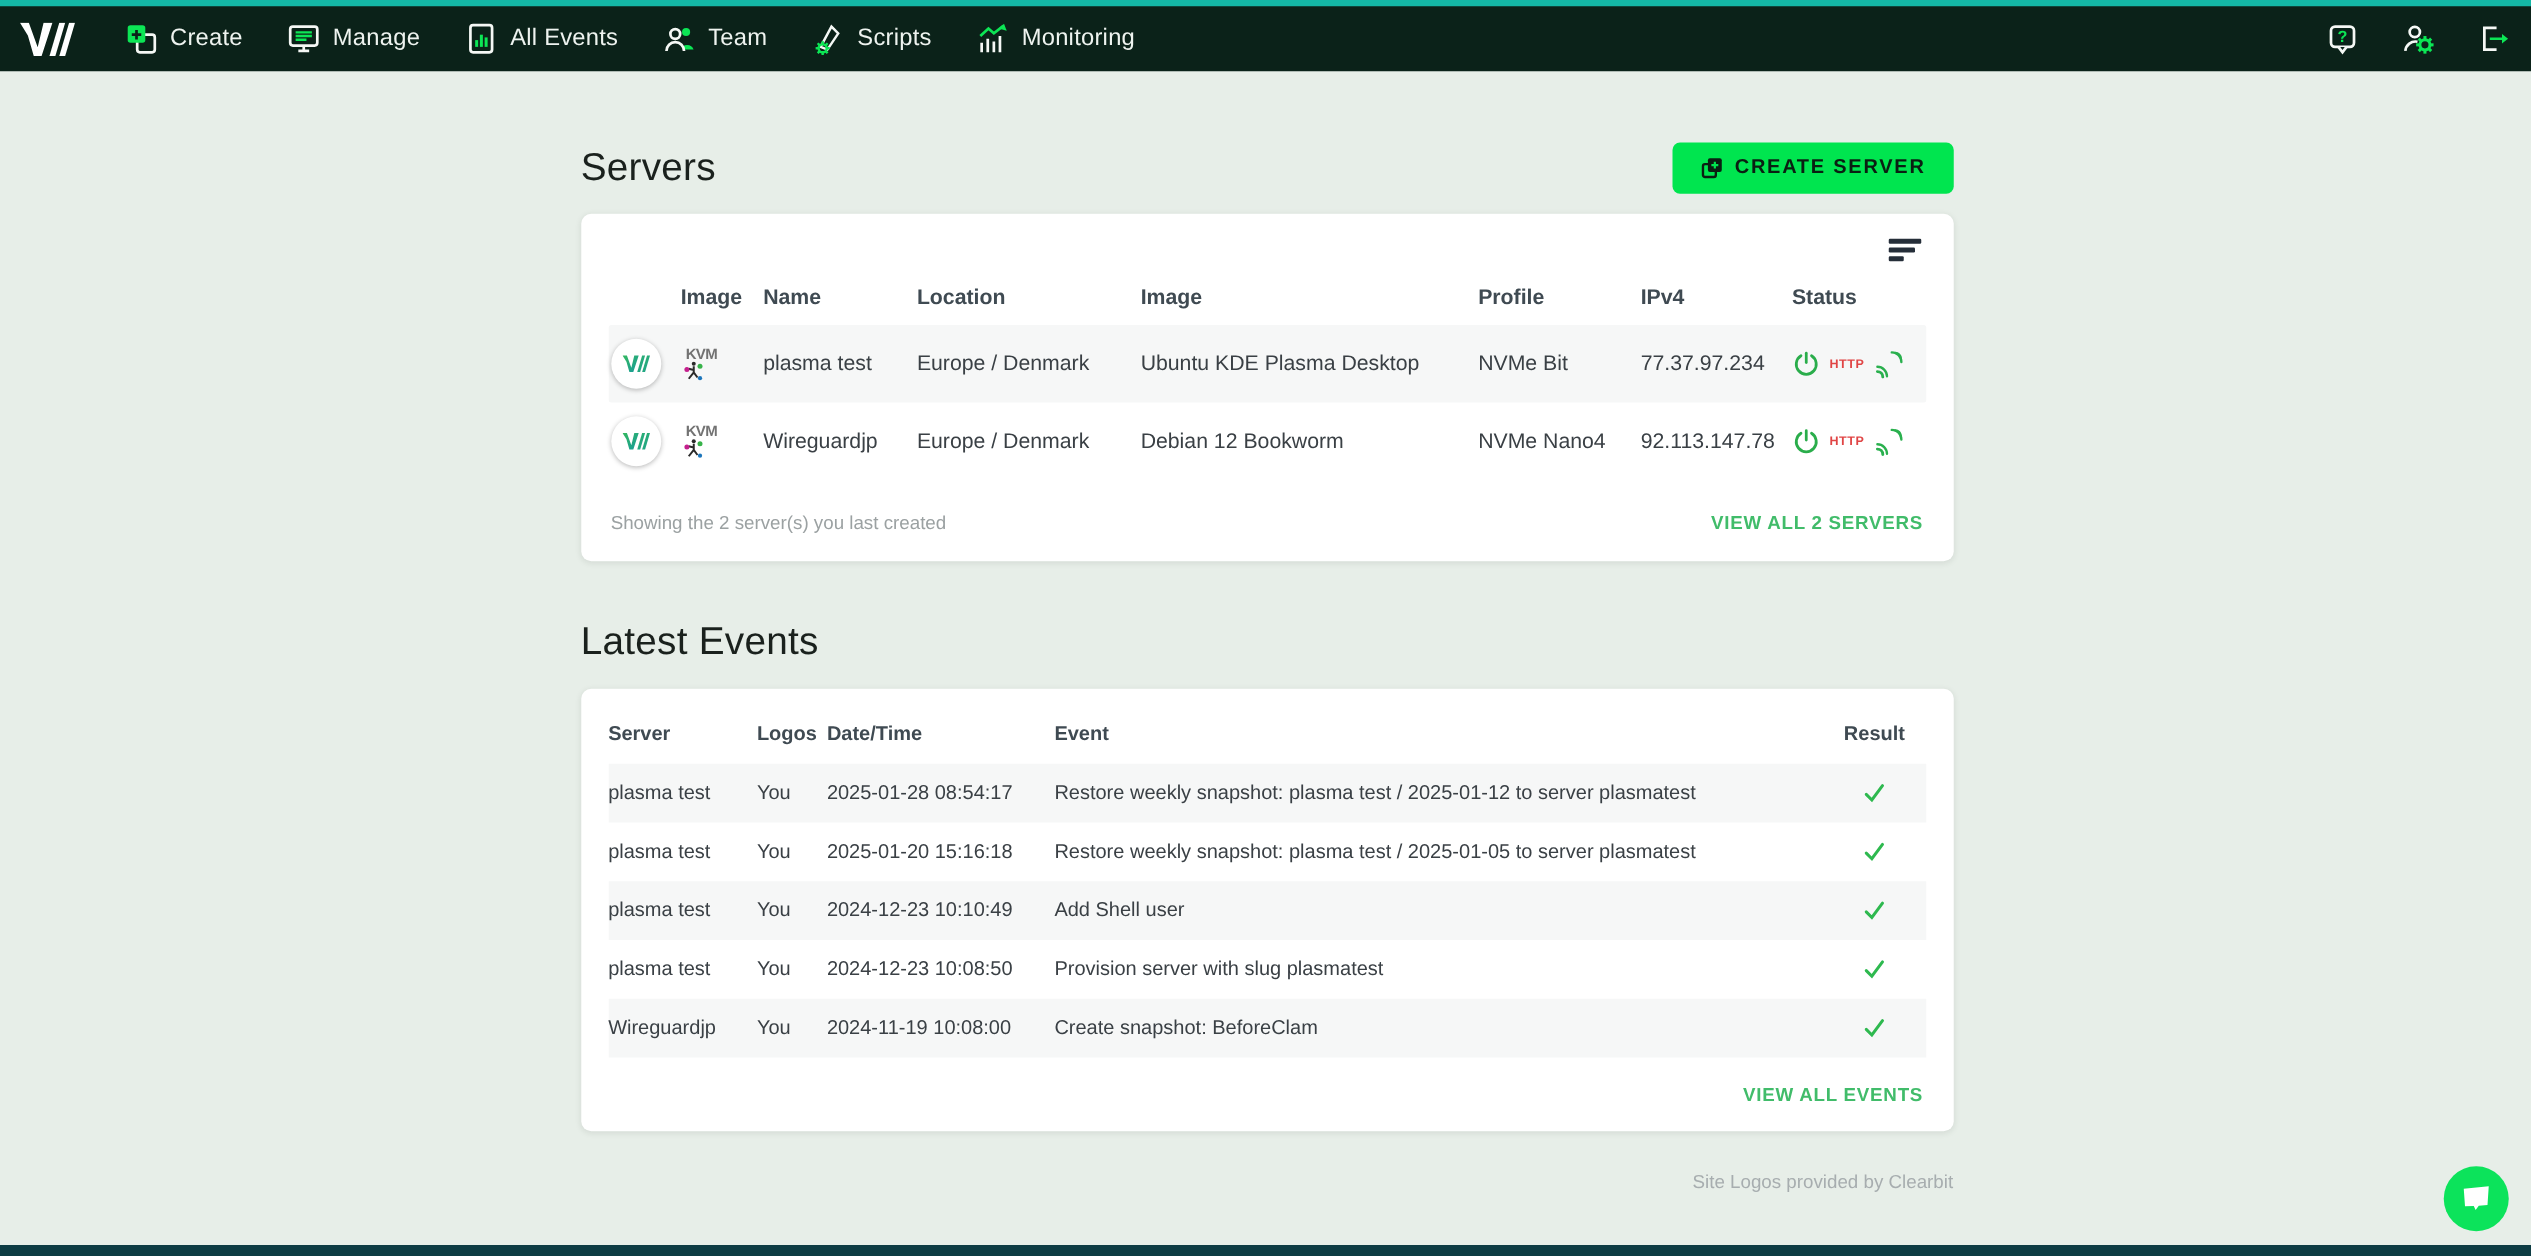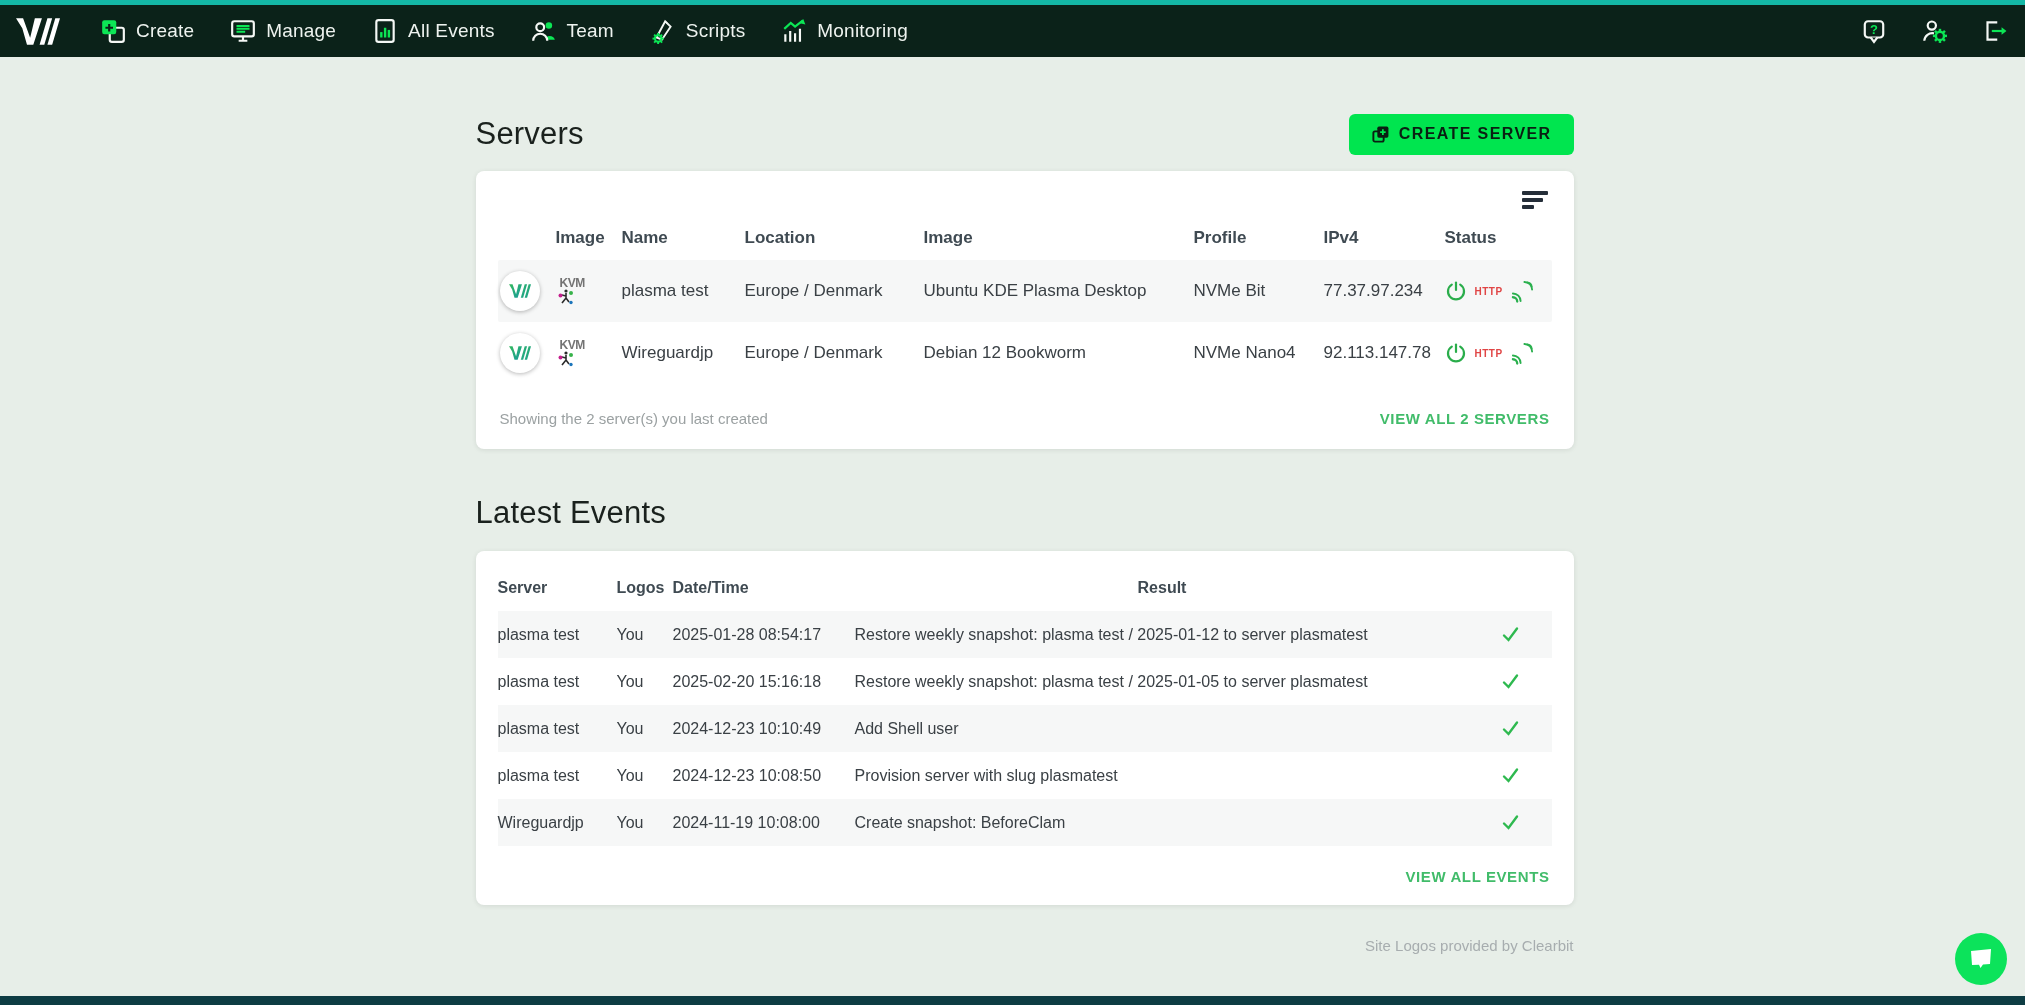--- a/index.html
+++ b/index.html
@@ -12,21 +12,21 @@
     display:flex; align-items:center; padding:0 18px 0 16px;
   }
   .nav-logo { width:46px; height:30px; margin-right:38px; display:flex; align-items:center; cursor:pointer; }
   .nav-items { display:flex; align-items:center; gap:36px; flex:1; }
   .nav-item { display:flex; align-items:center; gap:10px; cursor:pointer; }
   .nav-item span.lbl { color:#eef3ef; font-size:19px; letter-spacing:.2px; }
   .nav-right { display:flex; align-items:center; gap:34px; }
   .nav-icon { width:26px; height:26px; display:block; }
 
   
-  .content { width:1098px; margin:0 auto; position:relative; left:12px; }
+  .content { width:1098px; margin:0 auto; position:relative; left:1px; }
 
   .section-header { display:flex; align-items:center; justify-content:space-between; margin-top:54px; height:46px; }
   h1.page-h { font-size:31px; font-weight:500; color:#1a211d; letter-spacing:.2px; }
 
   .btn-create {
     background:#00e54f; color:#0a1f12; border:none; border-radius:6px;
     font-family:"Liberation Sans", sans-serif;
     font-size:16px; font-weight:700; letter-spacing:1.4px;
     padding:11px 22px; display:flex; align-items:center; gap:9px; cursor:pointer;
   }
@@ -316,38 +316,39 @@
     </div>
   </div>
 
   <h1 class="page-h events-h">Latest Events</h1>
 
   <div class="card">
     <div class="evt-grid evt-head">
       <div>Server</div>
       <div>Logos</div>
       <div>Date/Time</div>
+      <div>Event</div>
       <div class="res-h">Result</div>
     </div>
 
     <div class="evt-grid evt-row alt">
       <div>plasma test</div>
       <div>You</div>
       <div>2025-01-28 08:54:17</div>
       <div>Restore weekly snapshot: plasma test / 2025-01-12 to server plasmatest</div>
       <div class="evt-result">
           <svg width="21" height="21" viewBox="0 0 21 21">
             <path d="M4 11.5 L8.5 16 L17 4.5" fill="none" stroke="#2eb94f" stroke-width="2.4" stroke-linecap="round"></path>
           </svg>
         </div>
     </div>
     <div class="evt-grid evt-row">
       <div>plasma test</div>
       <div>You</div>
-      <div>2025-02-20 15:16:18</div>
+      <div>2025-01-20 15:16:18</div>
       <div>Restore weekly snapshot: plasma test / 2025-01-05 to server plasmatest</div>
       <div class="evt-result">
           <svg width="21" height="21" viewBox="0 0 21 21">
             <path d="M4 11.5 L8.5 16 L17 4.5" fill="none" stroke="#2eb94f" stroke-width="2.4" stroke-linecap="round"></path>
           </svg>
         </div>
     </div>
     <div class="evt-grid evt-row alt">
       <div>plasma test</div>
       <div>You</div>

